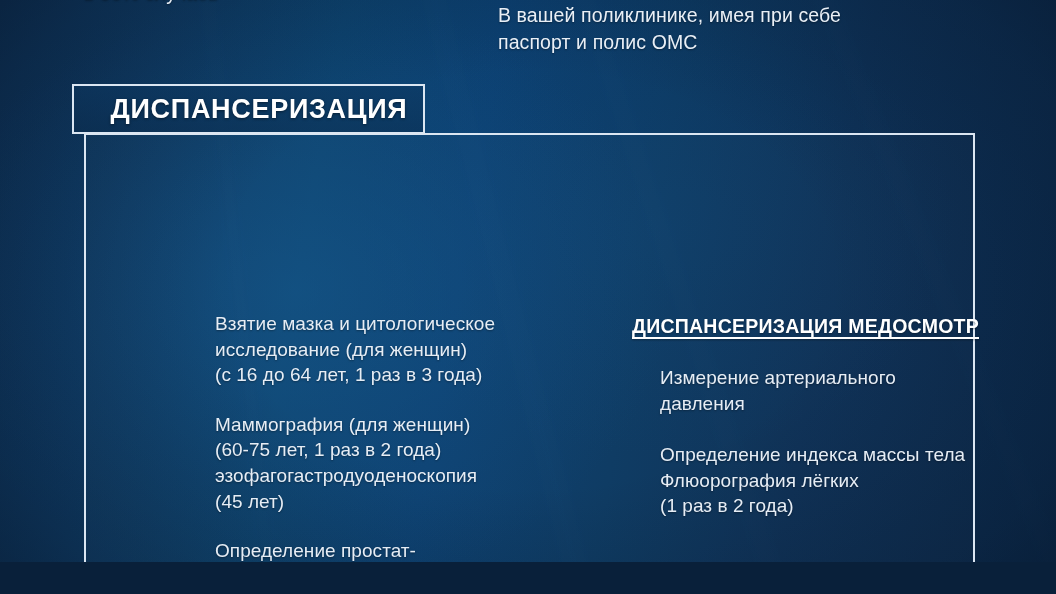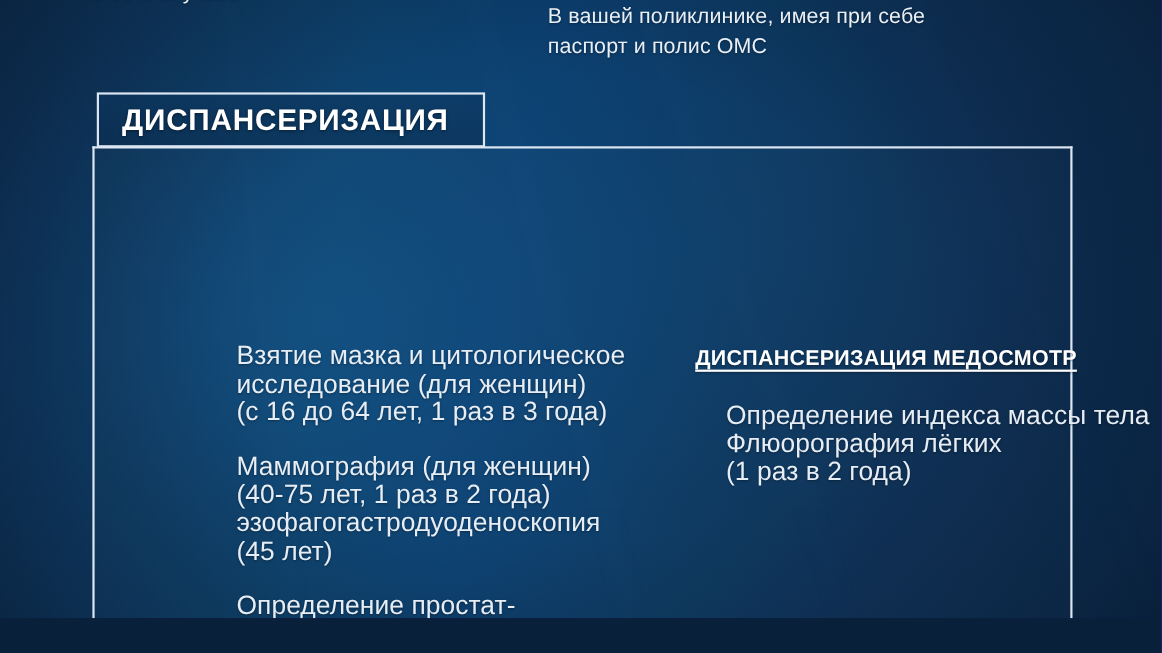--- a/index.html
+++ b/index.html
@@ -75,30 +75,31 @@
     top: 133px;
     width: 891px;
     height: 505px;
     border: 2px solid #dbe6f2;
     border-bottom: none;
     box-sizing: border-box;
     background: rgba(255,255,255,0.012);
   }
   #title-box {
     position: absolute;
-    left: 88px;
+    left: 72px;
     top: 84px;
     width: 353px;
     height: 50px;
     border: 2px solid #dbe6f2;
     box-sizing: border-box;
     background: linear-gradient(180deg, rgba(12,54,95,0.55), rgba(10,44,78,0.55));
     display: flex;
     align-items: center;
     z-index: 3;
+    justify-content: center;
   }
   #title-box .title-text {
     color: #ffffff;
     font-size: 27px;
     font-weight: 700;
     letter-spacing: .7px;
     margin-left: 21px;
     text-shadow: 0 1px 3px rgba(0,0,0,.45);
   }
   
@@ -115,21 +116,21 @@
   
   .col {
     position: absolute;
     color: #e6edf5;
     text-shadow: 0 1px 2px rgba(0,0,0,.35);
   }
   #col-left  { left: 129px; top: 176px; width: 420px; }
   #col-right { left: 546px; top: 180px; width: 420px; }
 
   .entry {
-    font-size: 24px;
+    font-size: 19px;
     line-height: 25.6px;
     white-space: pre-line;
     margin-bottom: 24px;
     letter-spacing: .05px;
   }
   #col-right .entry { margin-left: 28px; margin-bottom: 26px; }
   .entry:last-child { margin-bottom: 0; }
 
   .col-heading {
     font-size: 19.5px;
@@ -158,31 +159,33 @@
   <div class="caption" id="caption-right">В вашей поликлинике, имея при себе
 паспорт и полис ОМС</div>
 
   <div id="panel">
 
     <div class="col" id="col-left">
       <div class="entry">Взятие мазка и цитологическое
 исследование (для женщин)
 (с 16 до 64 лет, 1 раз в 3 года)</div>
       <div class="entry">Маммография (для женщин)
-(40-75 лет, 1 раз в 2 года)
+(60-75 лет, 1 раз в 2 года)
 эзофагогастродуоденоскопия
 (45 лет)</div>
       <div class="entry">Определение простат-
 специфического антигена
 (для мужчин) (в 45, 50, 55, 60 и 64 лет)</div>
 
     </div>
 
     <div class="col" id="col-right">
       <div class="col-heading">ДИСПАНСЕРИЗАЦИЯ МЕДОСМОТР</div>
+      <div class="entry">Измерение артериального
+давления</div>
       <div class="entry">Определение индекса массы тела
 Флюорография лёгких
 (1 раз в 2 года)</div>
 
     </div>
 
   </div>
 
   <div id="title-mask"></div>
 

